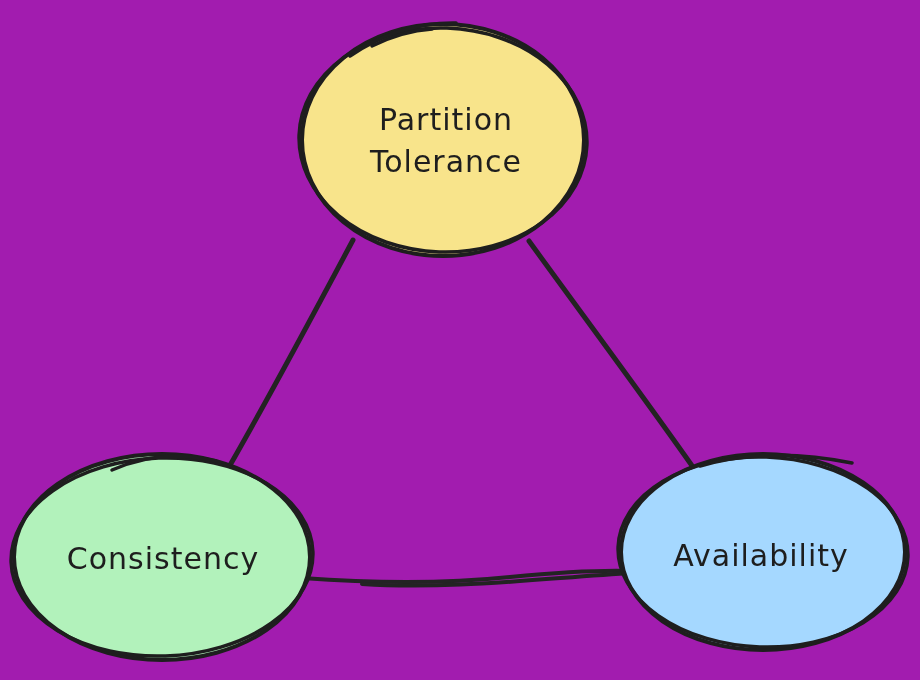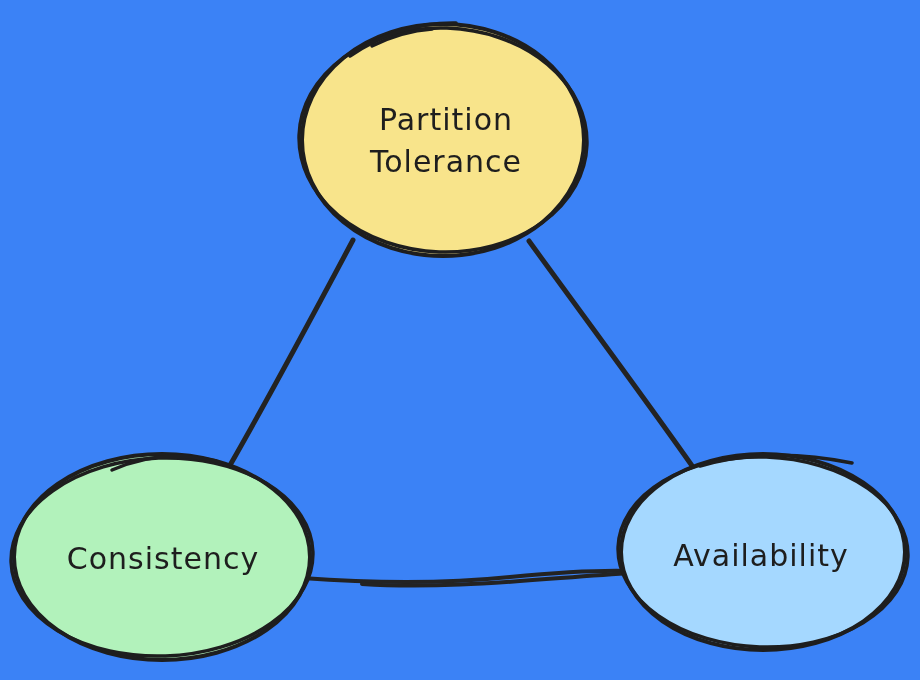--- a/index.html
+++ b/index.html
@@ -4,21 +4,21 @@
 <style>
   html, body {
     margin: 0;
     padding: 0;
     background: #000000;
   }
   .stage {
     position: relative;
     width: 920px;
     height: 680px;
-    background: #3b82f6;
+    background: #a21caf;
     overflow: hidden;
     font-family: "DejaVu Sans", "Liberation Sans", sans-serif;
   }
   svg.diagram {
     position: absolute;
     inset: 0;
     display: block;
   }
   .shape {
     stroke: #1e1e1e;

